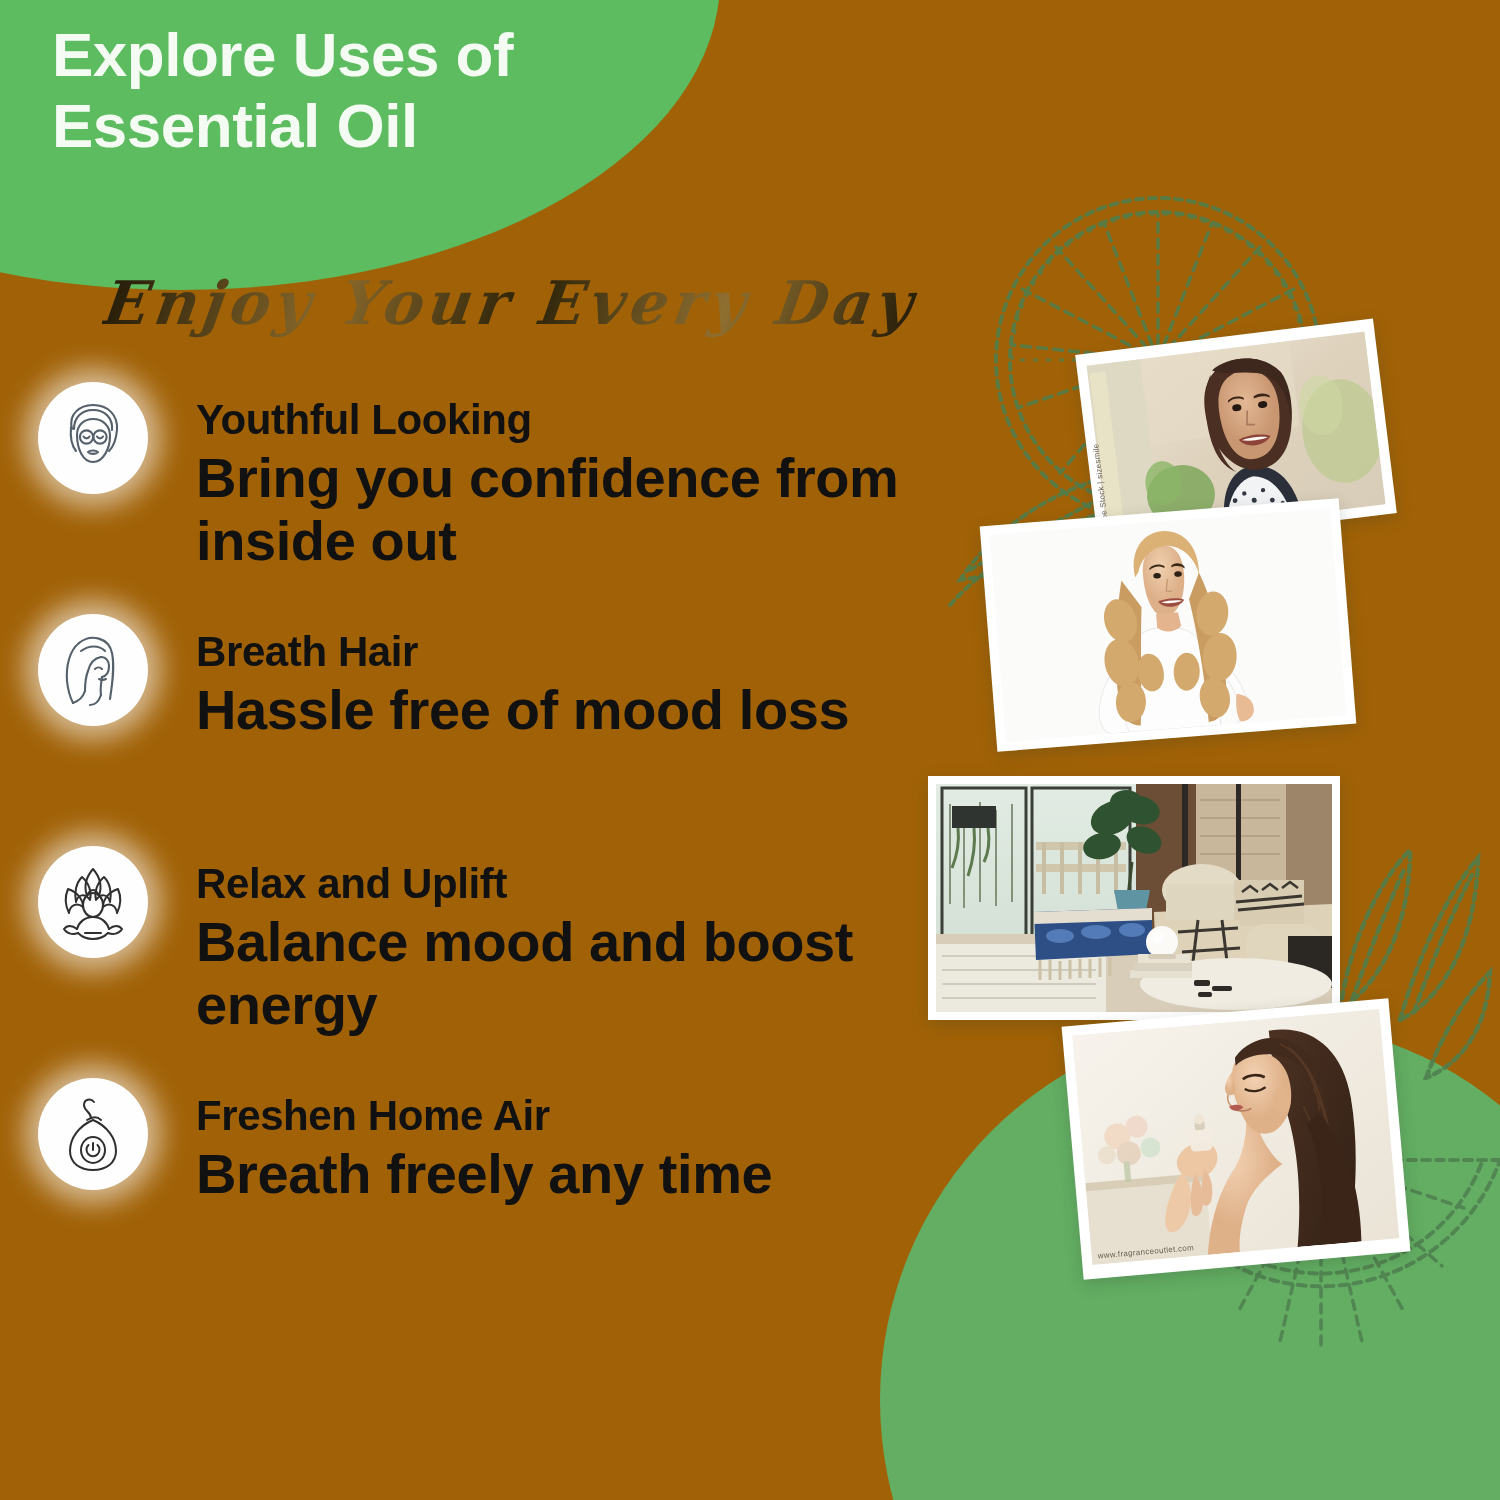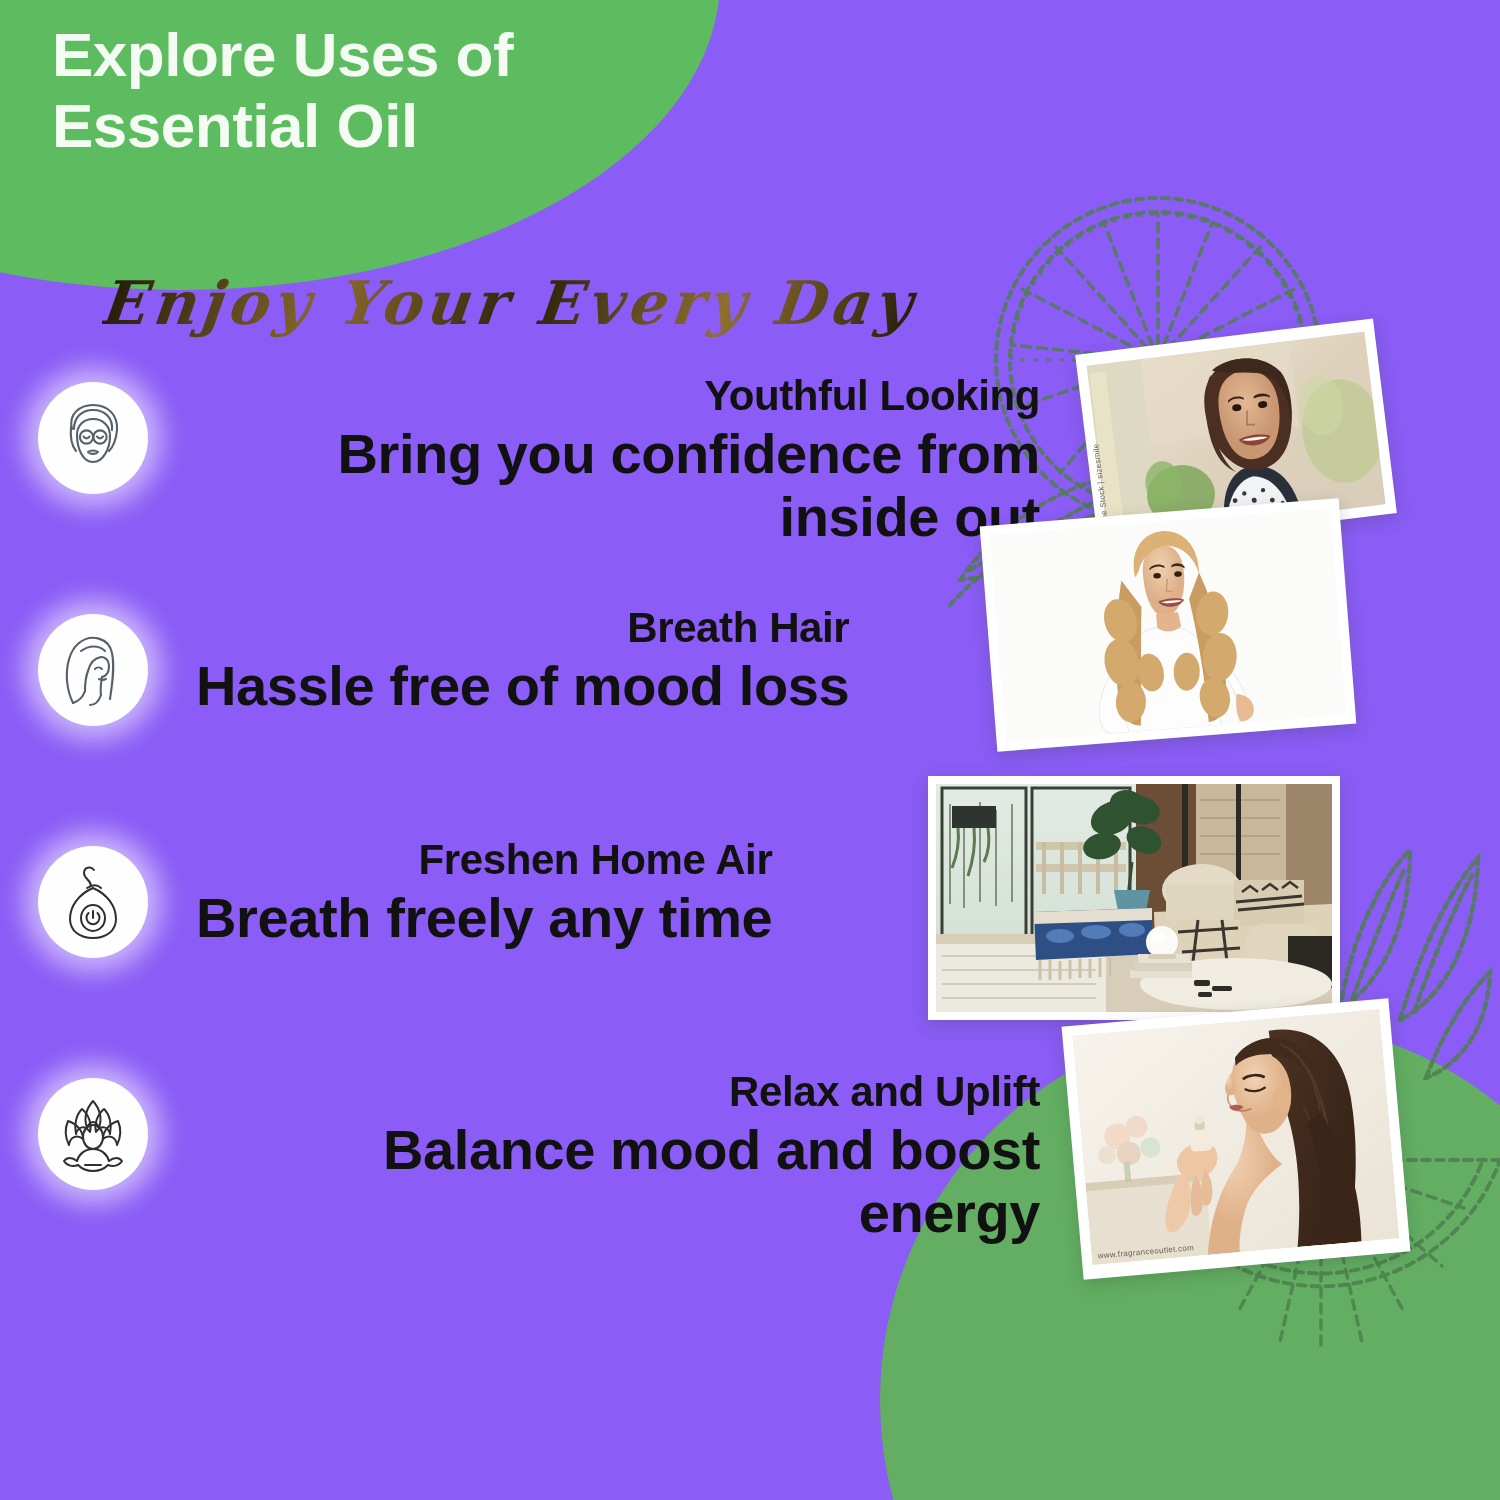--- a/index.html
+++ b/index.html
@@ -5,21 +5,21 @@
   html, body {
     margin: 0;
     padding: 0;
     background: #ffffff;
   }
   #poster {
     position: relative;
     width: 1500px;
     height: 1500px;
     overflow: hidden;
-    background: #8b5cf6;
+    background: #a16207;
     font-family: "Liberation Sans", sans-serif;
   }
 
   
   .header-blob {
     position: absolute;
     left: -360px;
     top: -330px;
     width: 1080px;
     height: 620px;
@@ -99,22 +99,21 @@
     background: #fdfefd;
     display: flex;
     align-items: center;
     justify-content: center;
     box-shadow: 0 0 26px 14px rgba(255,255,255,0.55);
   }
   .feature-icon svg { display: block; }
   .feature-text {
     position: absolute;
     left: 196px;
-    top: 0;
-    text-align: right;
+    top: 24px;
   }
   .feature-title {
     font-size: 42px;
     font-weight: bold;
     color: #111111;
     line-height: 1.12;
     letter-spacing: -0.4px;
   }
   .feature-sub {
     font-size: 56px;
@@ -311,59 +310,59 @@
         </svg>
       </div>
       <div class="feature-text">
         <div class="feature-title">Breath Hair</div>
         <div class="feature-sub">Hassle free of mood loss</div>
       </div>
     </div>
 
     <div class="feature">
       <div class="feature-icon">
-        <svg width="72" height="80" viewBox="0 0 72 80">
-          <g stroke="#2f2f2f" fill="none" stroke-width="2" stroke-linecap="round" stroke-linejoin="round">
-            <path d="M34 24 C34 18 27 17 27 11 C27 5 34 4 37 8"></path>
-            <path d="M30 26 C36 22 40 22 44 26"></path>
-            <path d="M36 26 C22 32 13 44 13 57 C13 69 23 76 36 76 C49 76 59 69 59 57 C59 44 50 32 36 26 Z"></path>
-            <ellipse cx="36" cy="56" rx="12" ry="13"></ellipse>
-            <path d="M36 49 L36 56"></path>
-            <path d="M31.5 51 A6.5 6.5 0 1 0 40.5 51"></path>
-          </g>
-        </svg>
-      </div>
-      <div class="feature-text">
-        <div class="feature-title">Freshen Home Air</div>
-        <div class="feature-sub">Breath freely any time</div>
-      </div>
-    </div>
-
-    <div class="feature">
-      <div class="feature-icon">
         <svg width="82" height="78" viewBox="0 0 82 78">
           <g stroke="#2f2f2f" fill="none" stroke-width="2" stroke-linecap="round" stroke-linejoin="round">
             <path d="M41 6 C48 14 50 24 47 33 C44 25 38 25 35 33 C32 24 34 14 41 6 Z"></path>
             <path d="M30 14 C37 20 40 29 38 37 C33 30 26 31 24 39 C22 30 24 20 30 14 Z"></path>
             <path d="M52 14 C58 20 60 30 58 39 C56 31 49 30 44 37 C42 29 45 20 52 14 Z"></path>
             <path d="M16 26 C25 29 31 36 31 44 C25 39 18 42 17 50 C13 42 13 33 16 26 Z"></path>
             <path d="M66 26 C69 33 69 42 65 50 C64 42 57 39 51 44 C51 36 57 29 66 26 Z"></path>
             <ellipse cx="41" cy="42" rx="10" ry="12"></ellipse>
             <path d="M41 54 C33 54 27 59 25 66"></path>
             <path d="M41 54 C49 54 55 59 57 66"></path>
             <path d="M25 66 C20 62 15 62 12 66 C15 71 21 72 26 70"></path>
             <path d="M57 66 C62 62 67 62 70 66 C67 71 61 72 56 70"></path>
             <path d="M26 70 C30 74 36 76 41 76 C46 76 52 74 56 70"></path>
             <path d="M33 70 L49 70"></path>
           </g>
         </svg>
       </div>
       <div class="feature-text">
         <div class="feature-title">Relax and Uplift</div>
         <div class="feature-sub">Balance mood and boost energy</div>
+      </div>
+    </div>
+
+    <div class="feature">
+      <div class="feature-icon">
+        <svg width="72" height="80" viewBox="0 0 72 80">
+          <g stroke="#2f2f2f" fill="none" stroke-width="2" stroke-linecap="round" stroke-linejoin="round">
+            <path d="M34 24 C34 18 27 17 27 11 C27 5 34 4 37 8"></path>
+            <path d="M30 26 C36 22 40 22 44 26"></path>
+            <path d="M36 26 C22 32 13 44 13 57 C13 69 23 76 36 76 C49 76 59 69 59 57 C59 44 50 32 36 26 Z"></path>
+            <ellipse cx="36" cy="56" rx="12" ry="13"></ellipse>
+            <path d="M36 49 L36 56"></path>
+            <path d="M31.5 51 A6.5 6.5 0 1 0 40.5 51"></path>
+          </g>
+        </svg>
+      </div>
+      <div class="feature-text">
+        <div class="feature-title">Freshen Home Air</div>
+        <div class="feature-sub">Breath freely any time</div>
       </div>
     </div>
   </div>
 
   <div class="photo" id="photo-1">
     <div class="inner">
       <svg width="100%" height="100%" viewBox="0 0 280 174" preserveAspectRatio="xMidYMid slice">
         <defs>
           <linearGradient id="p1bg" x1="0" y1="0" x2="1" y2="1">
             <stop offset="0" stop-color="#efe7d8"></stop>

